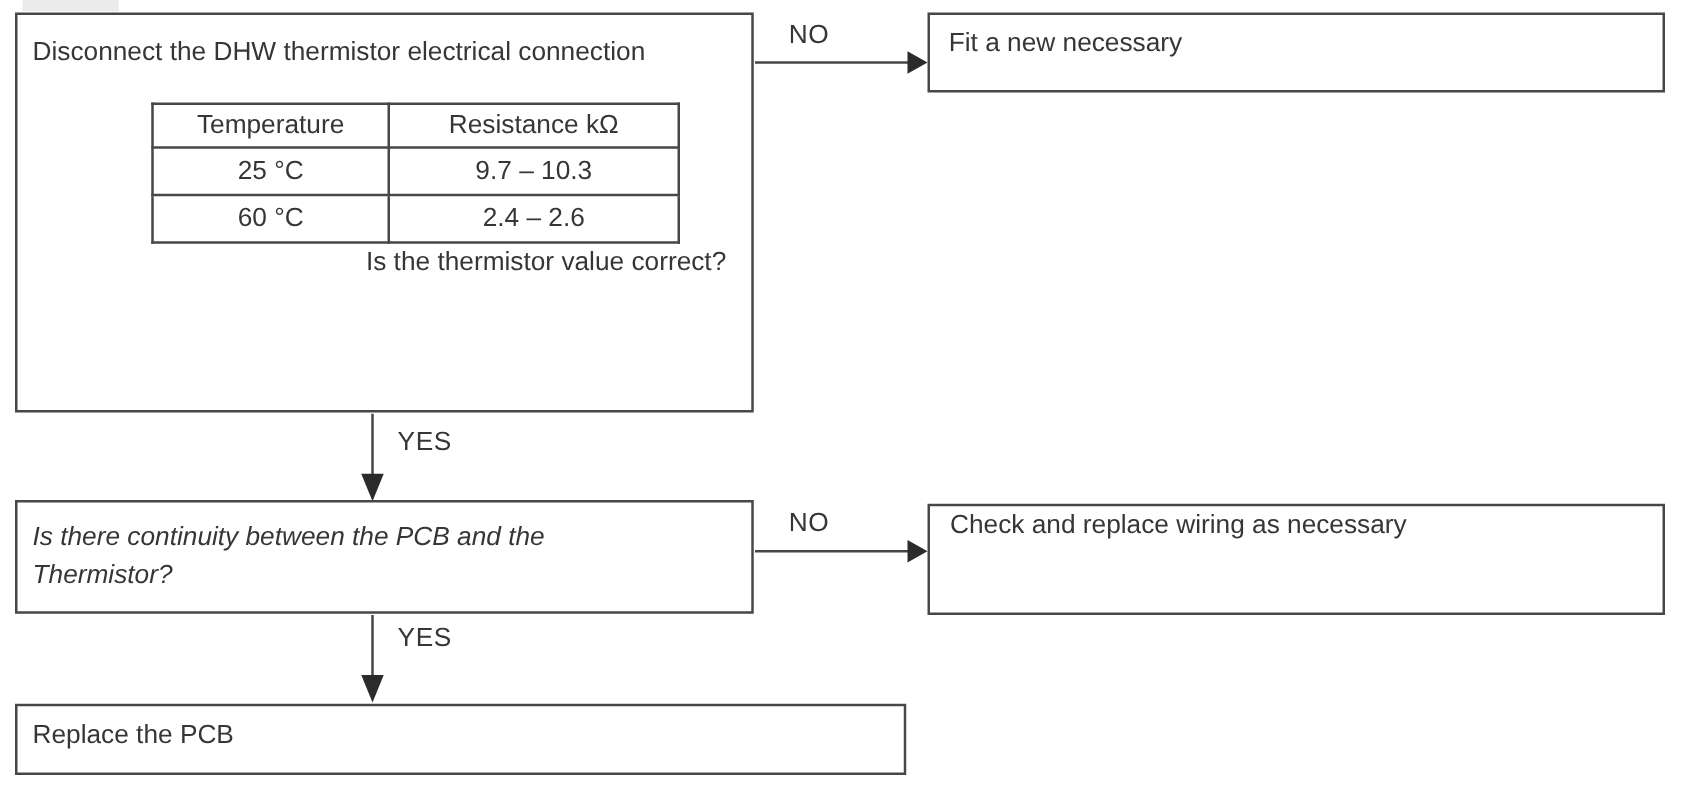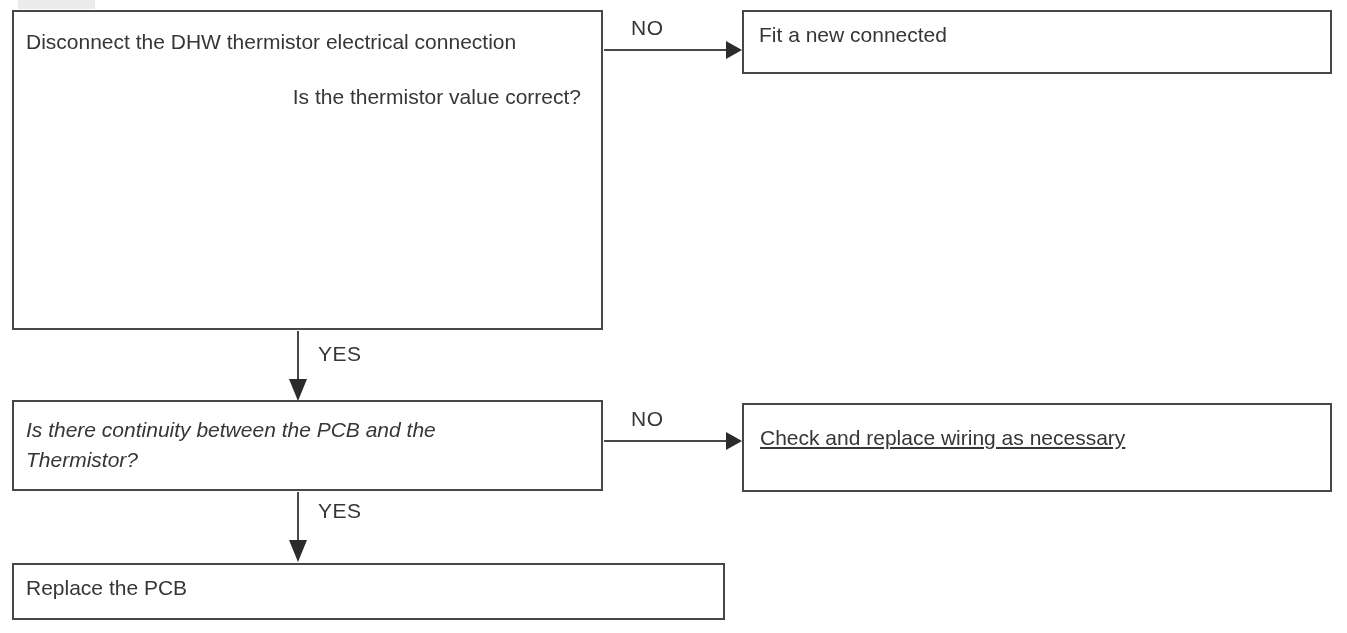--- a/index.html
+++ b/index.html
@@ -49,21 +49,21 @@
   .rtable td { height: 36px; }
   .rtable th.col2 { width: 210px; }
   .question {
     margin-top: 27px;
     text-align: right;
     width: 555px;
   }
   .fit-box { left: 742px; top: 10px; width: 590px; height: 64px; padding: 8px 14px 0 15px; }
   .step2-box { left: 12px; top: 400px; width: 591px; height: 91px; padding: 13px 4px 0 12px; font-style: italic; }
   .step2-box p { max-width: 505px; }
-  .check-box { left: 742px; top: 403px; width: 590px; height: 89px; padding: 18px 14px 0 16px; text-decoration: underline; }
+  .check-box { left: 742px; top: 403px; width: 590px; height: 89px; padding: 0 14px 0 16px; }
   .step3-box { left: 12px; top: 563px; width: 713px; height: 57px; padding: 8px 14px 0 12px; }
   .lbl {
     position: absolute;
     font-size: 21px;
     color: #363636;
     letter-spacing: 0.5px;
   }
   .hline {
     position: absolute;
     height: 2px;
@@ -91,28 +91,46 @@
 </style>
 </head>
 <body>
 
 <div class="canvas">
 
   <div class="artifact"></div>
 
   <div class="box step1-box">
     <p class="instr1">Disconnect the DHW thermistor electrical connection</p>
+    <table class="rtable">
+      <thead>
+        <tr>
+          <th class="col1">Temperature</th>
+          <th class="col2">Resistance kΩ</th>
+        </tr>
+      </thead>
+      <tbody>
+        <tr>
+          <td>25 °C</td>
+          <td>9.7 – 10.3</td>
+        </tr>
+        <tr>
+          <td>60 °C</td>
+          <td>2.4 – 2.6</td>
+        </tr>
+      </tbody>
+    </table>
     <p class="question">Is the thermistor value correct?</p>
   </div>
 
   <span class="lbl" style="left:631px; top:16px;">NO</span>
   <div class="hline" style="left:604px; top:49px; width:124px;"></div>
   <div class="ah-right" style="left:726px; top:41px;"></div>
   <div class="box fit-box">
-    <p>Fit a new connected</p>
+    <p>Fit a new necessary</p>
   </div>
 
   <div class="vline" style="left:297px; top:331px; height:50px;"></div>
   <div class="ah-down" style="left:289px; top:379px;"></div>
   <span class="lbl" style="left:318px; top:342px;">YES</span>
 
   <div class="box step2-box">
     <p>Is there continuity between the PCB and the Thermistor?</p>
   </div>
 

